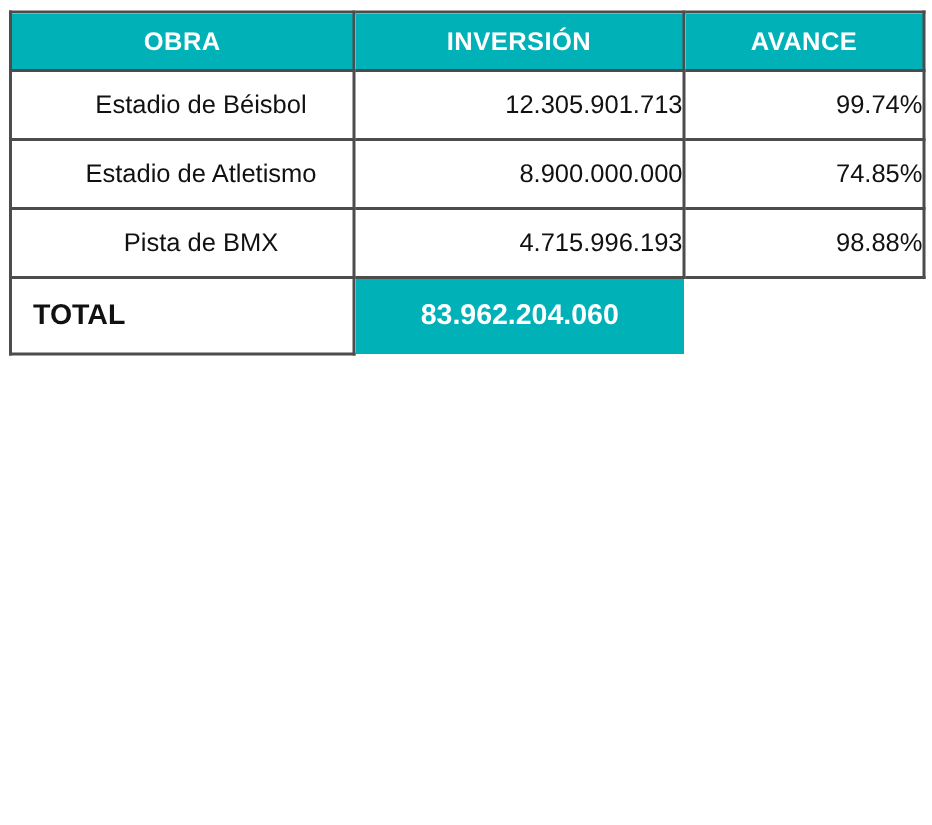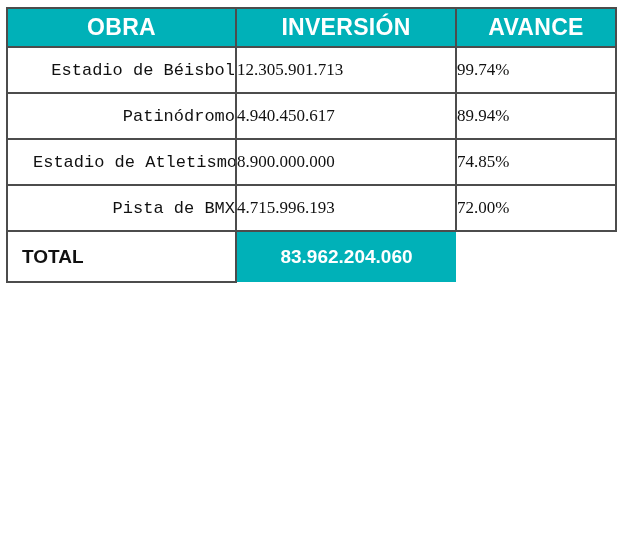--- a/index.html
+++ b/index.html
@@ -20,33 +20,33 @@
   .obras th, .obras td {
     border: 2px solid var(--border);
     padding: 0;
     overflow: hidden;
     white-space: nowrap;
   }
   .obras thead th {
     background: var(--accent);
     color: #ffffff;
     font-weight: bold;
-    font-size: 23px;
+    font-size: 17px;
     height: 37px;
     text-align: center;
     letter-spacing: 0.3px;
   }
   .obras tbody td {
     height: 44px;
     font-size: 17px;
     color: var(--ink);
     background: #ffffff;
   }
-  .obras td.obra   { text-align: right; padding-left: 25px; font-family: Liberation Mono, monospace; }
-  .obras td.center { text-align: left; font-family: Liberation Serif, serif; }
+  .obras td.obra   { text-align: center; padding-left: 25px; }
+  .obras td.center { text-align: right; }
   .obras tfoot td  { height: 49px; font-size: 19px; font-weight: bold; }
   .obras tfoot td.total-label {
     text-align: left; padding-left: 14px;
     color: var(--ink); background: #ffffff;
   }
   .obras tfoot td.total-inversion {
     background: var(--accent);
     color: #ffffff;
     text-align: center;
     border-right: none;
@@ -73,33 +73,28 @@
       <th>AVANCE</th>
     </tr>
   </thead>
   <tbody>
     <tr>
       <td class="obra">Estadio de Béisbol</td>
       <td class="center">12.305.901.713</td>
       <td class="center">99.74%</td>
     </tr>
     <tr>
-      <td class="obra">Patinódromo</td>
-      <td class="center">4.940.450.617</td>
-      <td class="center">89.94%</td>
-    </tr>
-    <tr>
       <td class="obra">Estadio de Atletismo</td>
       <td class="center">8.900.000.000</td>
       <td class="center">74.85%</td>
     </tr>
     <tr>
       <td class="obra">Pista de BMX</td>
       <td class="center">4.715.996.193</td>
-      <td class="center">72.00%</td>
+      <td class="center">98.88%</td>
     </tr>
   </tbody>
   <tfoot>
     <tr>
       <td class="total-label">TOTAL</td>
       <td class="total-inversion">83.962.204.060</td>
       <td class="total-empty"></td>
     </tr>
   </tfoot>
 </table>

